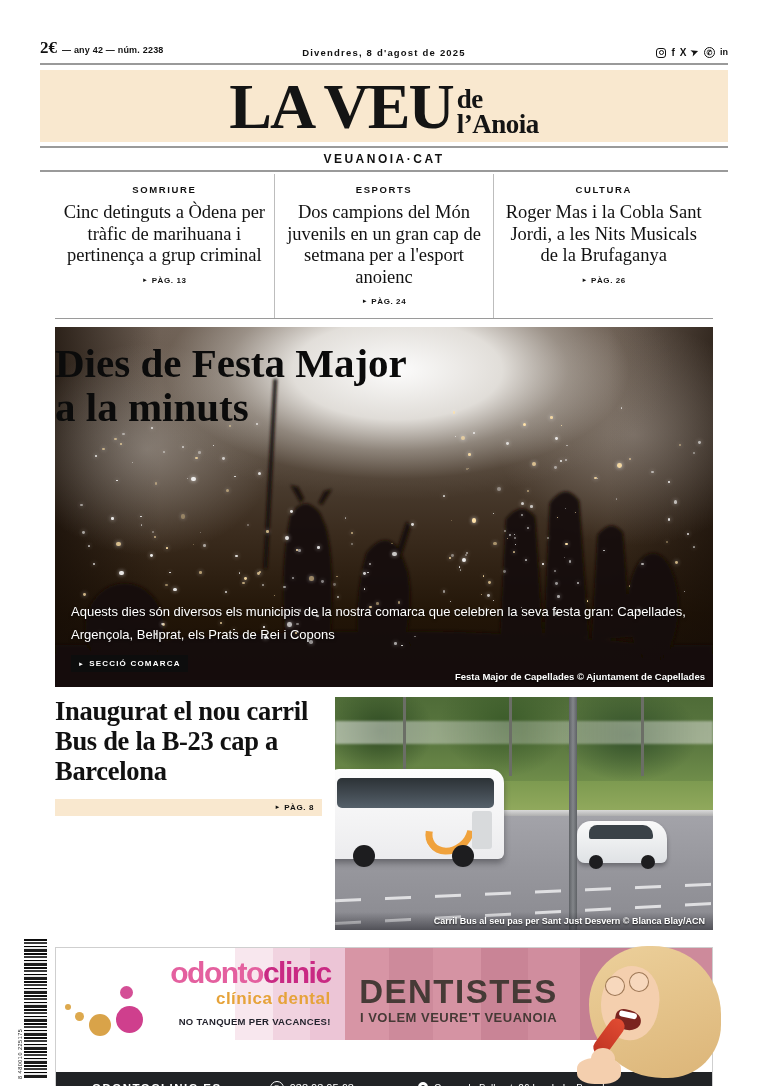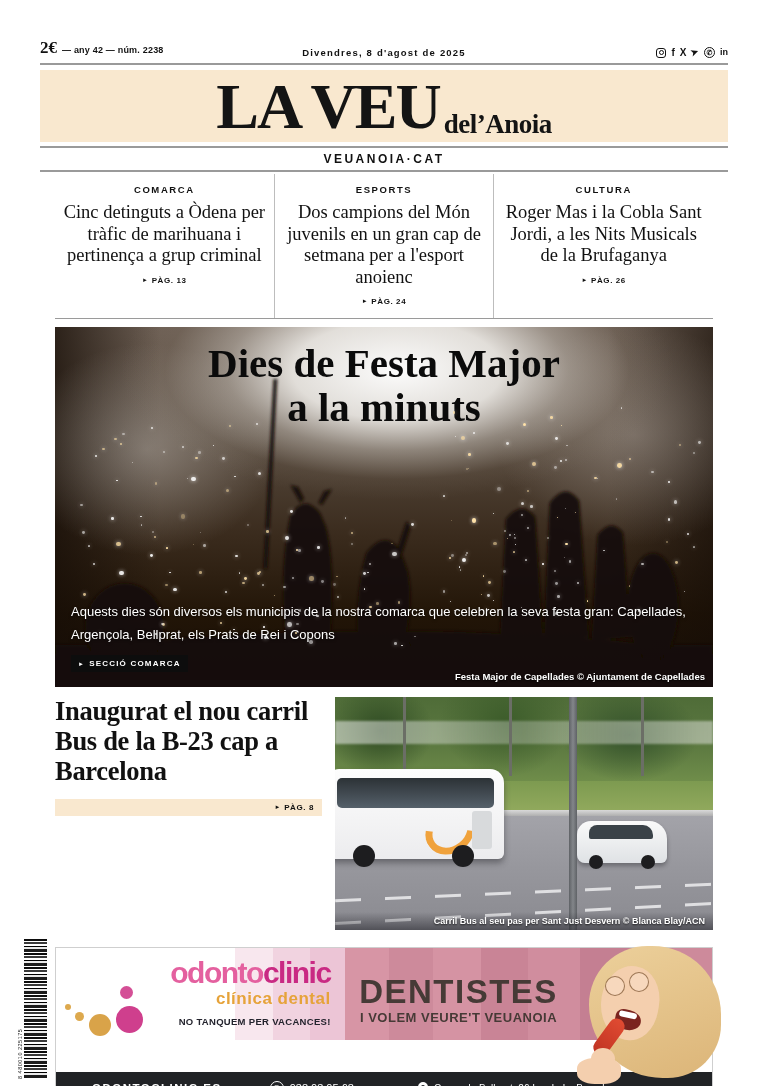--- a/index.html
+++ b/index.html
@@ -19,42 +19,42 @@
   .si-insta { width:10px; height:10px; border:1.6px solid #111; border-radius:3px; position:relative; }
   .si-insta i { position:absolute; inset:1.5px; border:1.2px solid #111; border-radius:50%; }
   .si-tg { transform:rotate(-20deg); font-size:9px; }
   .si-wa { width:11px; height:11px; border:1.4px solid #111; border-radius:50%; font-size:7px; }
   .si-in { font-size:9px; }
 
   
   .masthead { margin-top:5px; background:#f9e8cf; padding:10px 16px 8px; display:flex; justify-content:center; }
   .logo { display:flex; align-items:flex-end; font-family:"Liberation Serif", serif; color:#141414; }
   .logo-main { font-size:64px; font-weight:bold; letter-spacing:-2px; line-height:.85; }
-  .logo-sub { display:flex; font-size:27px; font-weight:bold; line-height:.92; margin-left:4px; margin-bottom:-2px; letter-spacing:-.5px; }
+  .logo-sub { display:flex; flex-direction:column; font-size:27px; font-weight:bold; line-height:.92; margin-left:4px; margin-bottom:-2px; letter-spacing:-.5px; }
   .site-strip { border-top:2px solid #9a9a9a; border-bottom:2px solid #9a9a9a; margin-top:4px; text-align:center; padding:4px 0; font-size:12px; font-weight:bold; letter-spacing:2.5px; }
 
   
   .teasers { display:flex; margin:2px 15px 0; border-bottom:1.5px solid #9a9a9a; }
   .teaser { flex:1; text-align:center; padding:10px 8px 12px; }
   .teaser + .teaser { border-left:1px solid #bdbdbd; }
   .kicker { font-size:9.5px; font-weight:bold; letter-spacing:1.6px; }
   .t-head { font-family:"Liberation Serif", serif; font-size:18.5px; line-height:1.16; margin-top:7px; }
   .pagemark { margin-top:9px; font-size:8px; font-weight:bold; letter-spacing:.6px; cursor:pointer; }
   .pagemark .arr { font-size:6px; vertical-align:1px; margin-right:3px; }
 
   
   .hero { position:relative; margin:8px 15px 0; height:360px; overflow:hidden; background:
     radial-gradient(ellipse 42% 36% at 52% 12%, rgba(255,255,255,.98), rgba(242,240,236,.88) 38%, rgba(200,194,186,.5) 62%, rgba(130,118,104,.15) 84%, rgba(0,0,0,0) 100%),
     radial-gradient(ellipse 28% 42% at 14% 34%, rgba(196,190,184,.45), rgba(0,0,0,0) 70%),
     radial-gradient(ellipse 30% 44% at 88% 30%, rgba(188,178,170,.42), rgba(0,0,0,0) 70%),
     linear-gradient(90deg, rgba(22,13,6,.75), rgba(0,0,0,0) 16%, rgba(0,0,0,0) 84%, rgba(22,13,6,.65)),
     linear-gradient(180deg, #6e6055 0%, #584b3f 30%, #3a2b1d 58%, #221507 80%, #150c05 100%); }
   .spark { position:absolute; border-radius:50%; background:#fff; box-shadow:0 0 4px rgba(255,255,255,.85); pointer-events:none; }
   .hero-sil { position:absolute; inset:0; width:100%; height:100%; }
-  .hero-head { position:absolute; top:14px; left:0; right:0; text-align:center; font-family:"Liberation Serif", serif; font-weight:bold; font-size:41px; line-height:1.08; color:#0b0b0b; }
+  .hero-head { position:absolute; top:14px; left:0; right:0; text-align:left; font-family:"Liberation Serif", serif; font-weight:bold; font-size:41px; line-height:1.08; color:#0b0b0b; }
   .standfirst { position:absolute; left:16px; top:274px; width:620px; color:#fff; font-size:13px; font-weight:normal; line-height:1.72; text-shadow:0 1px 3px rgba(0,0,0,.8); }
   .badge { position:absolute; left:16px; top:328px; background:#0d0d0d; color:#fff; font-size:8px; font-weight:bold; letter-spacing:1.2px; padding:4px 7px; cursor:pointer; }
   .badge .arr { font-size:6px; margin-right:4px; vertical-align:.5px; }
   .credit { position:absolute; right:8px; bottom:5px; color:#fff; font-size:9.5px; font-weight:bold; text-shadow:0 1px 2px rgba(0,0,0,.9); }
 
   
   .story { display:flex; margin:10px 15px 0; gap:13px; }
   .story-left { width:267px; }
   .s-head { font-family:"Liberation Serif", serif; font-weight:bold; font-size:26.5px; line-height:1.13; letter-spacing:-.3px; }
   .s-body { margin-top:11px; font-family:"Liberation Serif", serif; font-size:14.6px; line-height:1.33; text-align:justify; }
@@ -164,21 +164,21 @@
         <span class="logo-sub">
           <span>de</span>
           <span>l’Anoia</span>
         </span>
       </div>
     </div>
     <div class="site-strip">VEUANOIA·CAT</div>
 
     <div class="teasers">
       <div class="teaser">
-        <div class="kicker">COMARCA</div>
+        <div class="kicker">SOMRIURE</div>
         <div class="t-head">Cinc detinguts a Òdena per tràfic de marihuana i pertinença a grup criminal</div>
         <div class="pagemark"><span class="arr">►</span><span>PÀG. 13</span></div>
       </div>
       <div class="teaser">
         <div class="kicker">ESPORTS</div>
         <div class="t-head">Dos campions del Món juvenils en un gran cap de setmana per a l'esport anoienc</div>
         <div class="pagemark"><span class="arr">►</span><span>PÀG. 24</span></div>
       </div>
       <div class="teaser">
         <div class="kicker">CULTURA</div>

